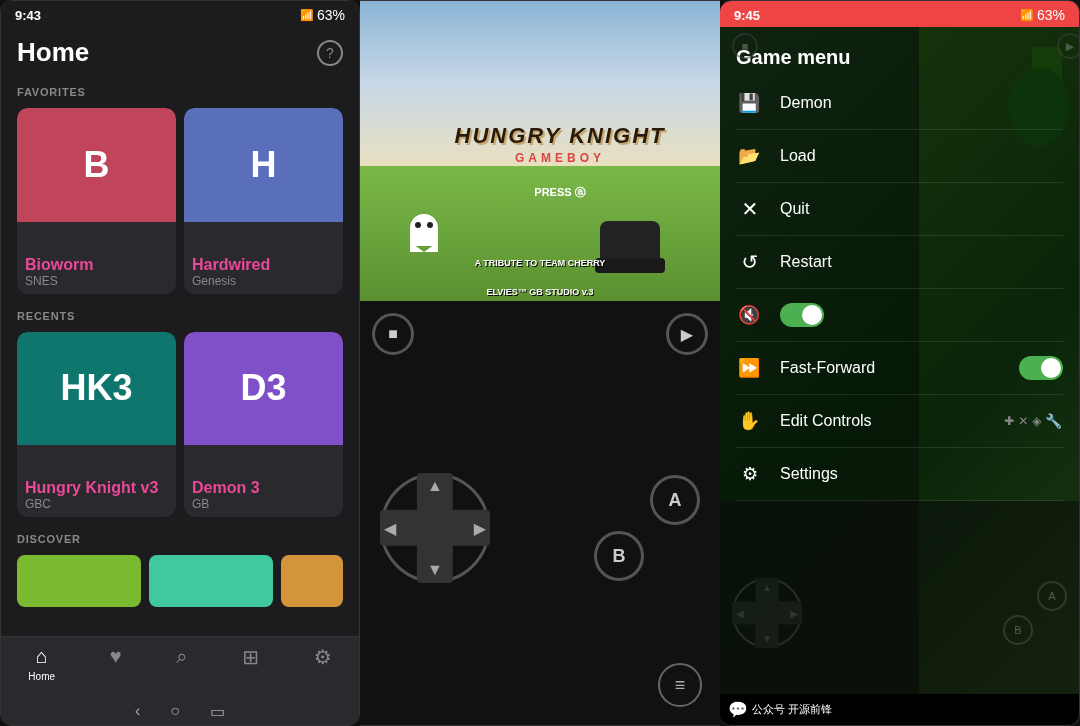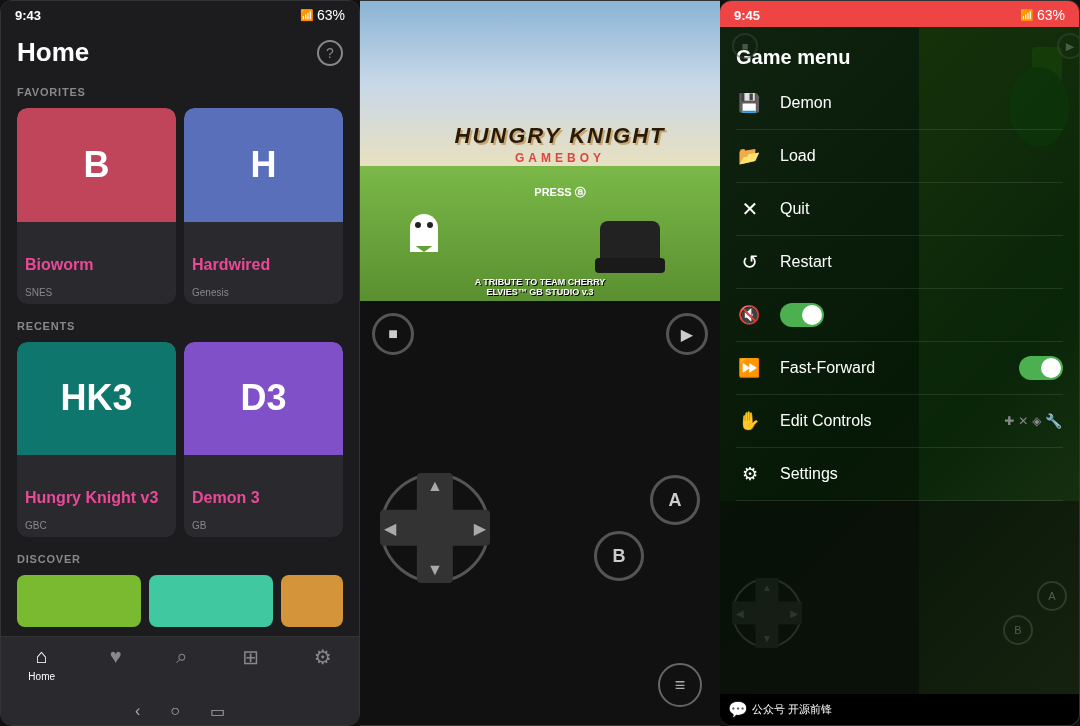--- a/index.html
+++ b/index.html
@@ -134,23 +134,22 @@
       padding: 6px 8px;
       border-radius: 0 0 10px 10px;
     }
     .game-card-name {
       font-size: 16px;
       font-weight: 600;
       color: #ec4899;
       margin-top: 28px;
     }
     .game-card-platform {
-      font-size: 10px;
+      font-size: 12px;
       color: #888;
-      margin-top: 13px;
     }
 
     .discover-row {
       display: grid;
       grid-template-columns: 1fr 1fr 0.5fr;
       gap: 8px;
     }
     .discover-thumb {
       height: 52px;
       border-radius: 8px;
@@ -627,21 +626,21 @@
           <div style="position:absolute;bottom:55px;left:50px;">
             <div style="width:28px;height:32px;background:#fff;border-radius:14px 14px 0 0;position:relative;">
               <div style="position:absolute;bottom:-6px;left:0;width:28px;height:10px;background:#fff;clip-path:polygon(0 0,14px 10px,28px 0,28px 100%,0 100%);"></div>
               <div style="position:absolute;top:8px;left:5px;width:6px;height:6px;background:#222;border-radius:50%;"></div>
               <div style="position:absolute;top:8px;right:5px;width:6px;height:6px;background:#222;border-radius:50%;"></div>
             </div>
           </div>
 
           <div style="position:absolute;bottom:4px;left:0;right:0;text-align:center;z-index:4;">
             <div style="font-size:9px;color:#fff;font-weight:600;text-shadow:1px 1px 0 #000;">A TRIBUTE TO TEAM CHERRY</div>
-            <div style="font-size:9px;color:#fff;font-weight:600;text-shadow:1px 1px 0 #000;">ELVIES™   GB STUDIO v.3</div>
+            <div style="font-size:9px;color:#fff;font-weight:600;text-shadow:1px 1px 0 #000;margin-top:19px;">ELVIES™   GB STUDIO v.3</div>
           </div>
         </div>
       </div>
 
       <div class="controls-area">
         <div class="top-btns">
           <div class="stop-btn">
             <span>■</span>
           </div>
           <div class="play-btn">

